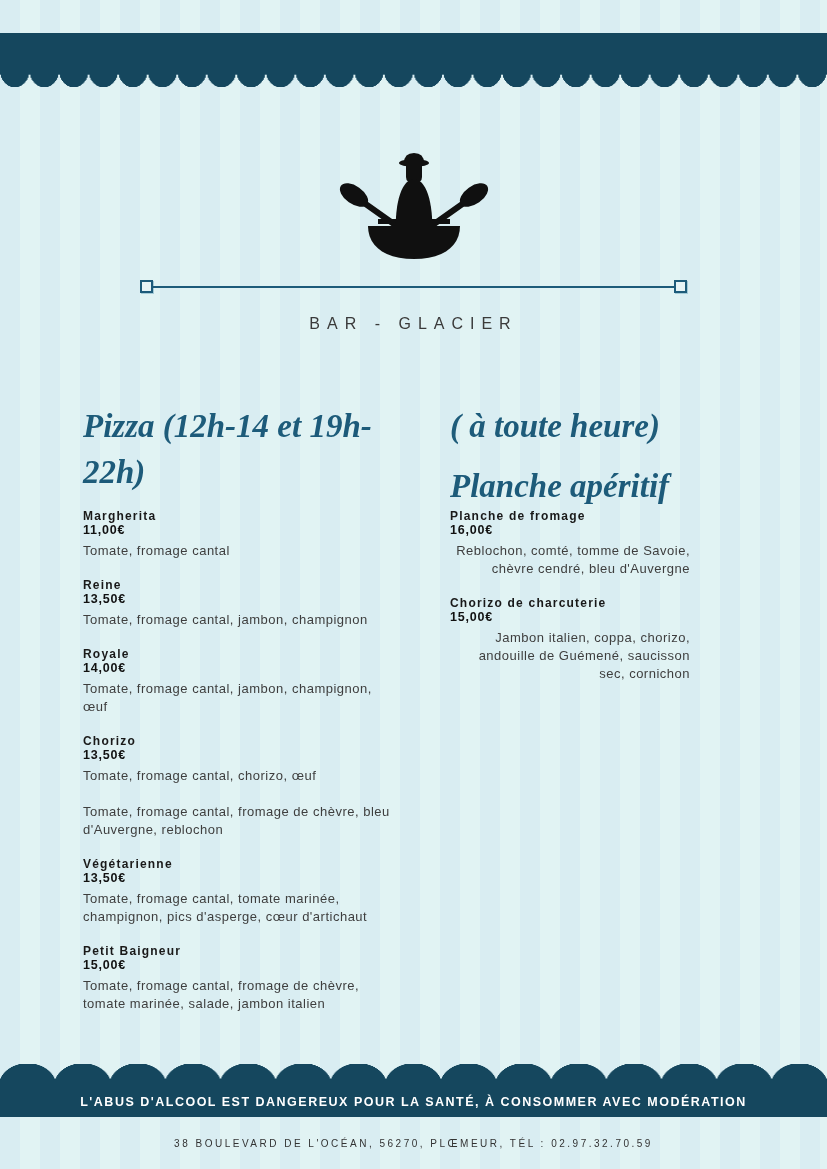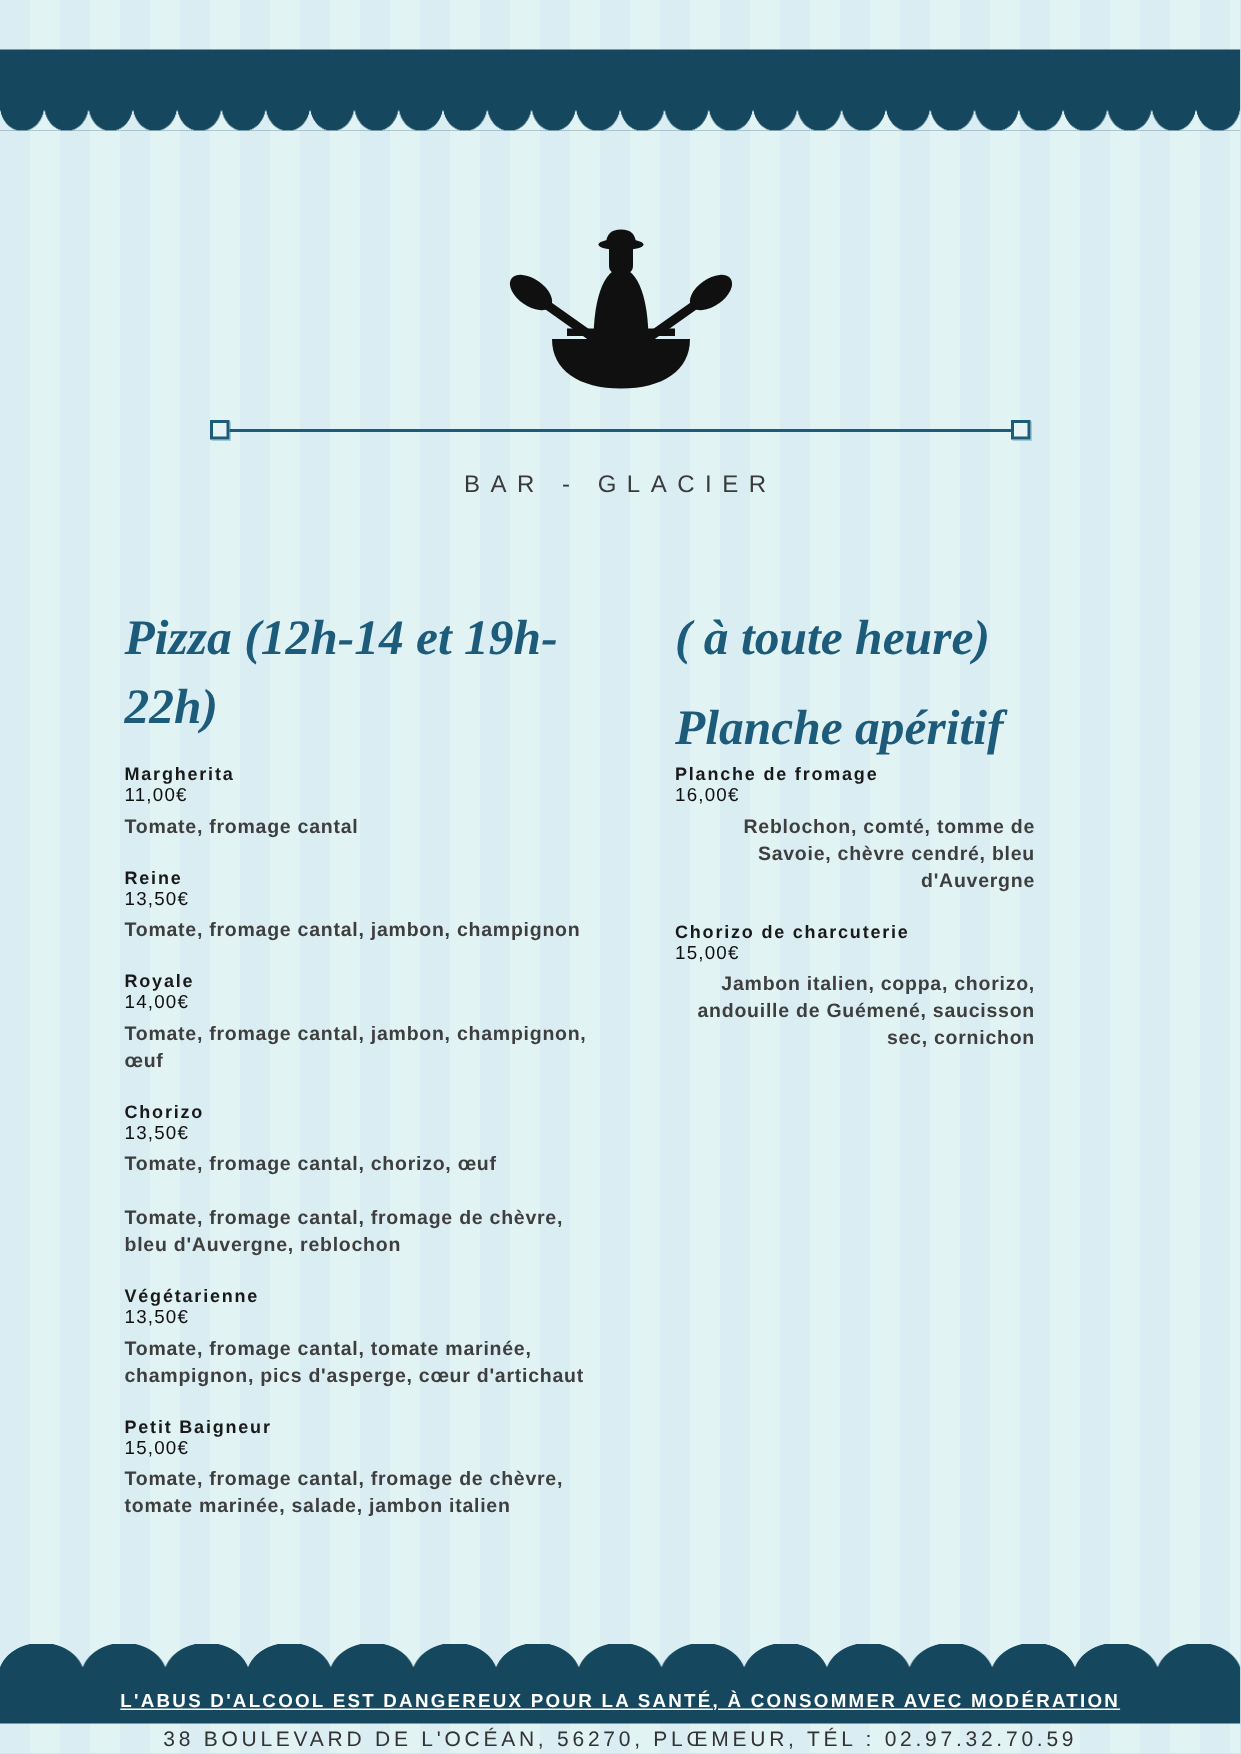--- a/index.html
+++ b/index.html
@@ -62,52 +62,50 @@
     font-family:"Liberation Serif", serif;
     font-style:italic; font-weight:700;
     font-size:33px; line-height:1.4;
     color:#1d5b7a;
     margin-bottom:14px;
   }
   .sec-title.stacked { margin-bottom:0; }
   .item { margin-bottom:18px; }
   .irow { display:flex; justify-content:space-between; align-items:baseline;flex-direction:column; }
   .iname { font-weight:700; font-size:12px; letter-spacing:1.2px; color:#191919; }
-  .iprice { font-weight:400; font-size:12.5px; letter-spacing:.8px; color:#111; white-space:nowrap; }
+  .iprice { font-weight:700; font-size:12.5px; letter-spacing:.8px; color:#111; white-space:nowrap; }
   .idesc {
     margin-top:5px;
     font-size:13px; letter-spacing:.5px; line-height:1.38;
     color:#3e3e3e;
-    font-weight:bold;
   }
   .col-left .idesc { max-width:310px; }
   .col-right .idesc { max-width:240px;text-align:right; }
 
   
   .footer { position:absolute; left:0; right:0; bottom:0; }
   .footer-scallops {
     height:22px;
     background-image:radial-gradient(ellipse 29px 23px at 50% 100%, #15475e 98%, rgba(21,71,94,0) 100%);
     background-size:calc(100%/15) 22px;
     background-repeat:repeat-x;
   }
   .footer-band {
     height:31px; background:#15475e;
     display:flex; align-items:center; justify-content:center;
   }
   .footer-band span {
     color:#ffffff; font-weight:700;
     font-size:12.5px; letter-spacing:1.5px;
     white-space:nowrap;
-    text-decoration:underline;
   }
   .footer-address {
-    height:20px;
+    height:52px;
     display:flex; align-items:center; justify-content:center;
-    font-size:14px; letter-spacing:2.5px;
+    font-size:10px; letter-spacing:2.5px;
     color:#333333; white-space:nowrap;
   }
 </style>
 </head>
 <body>
 
 <div class="page">
 
   <div class="awning-top">
     <div class="awning-band"></div>

